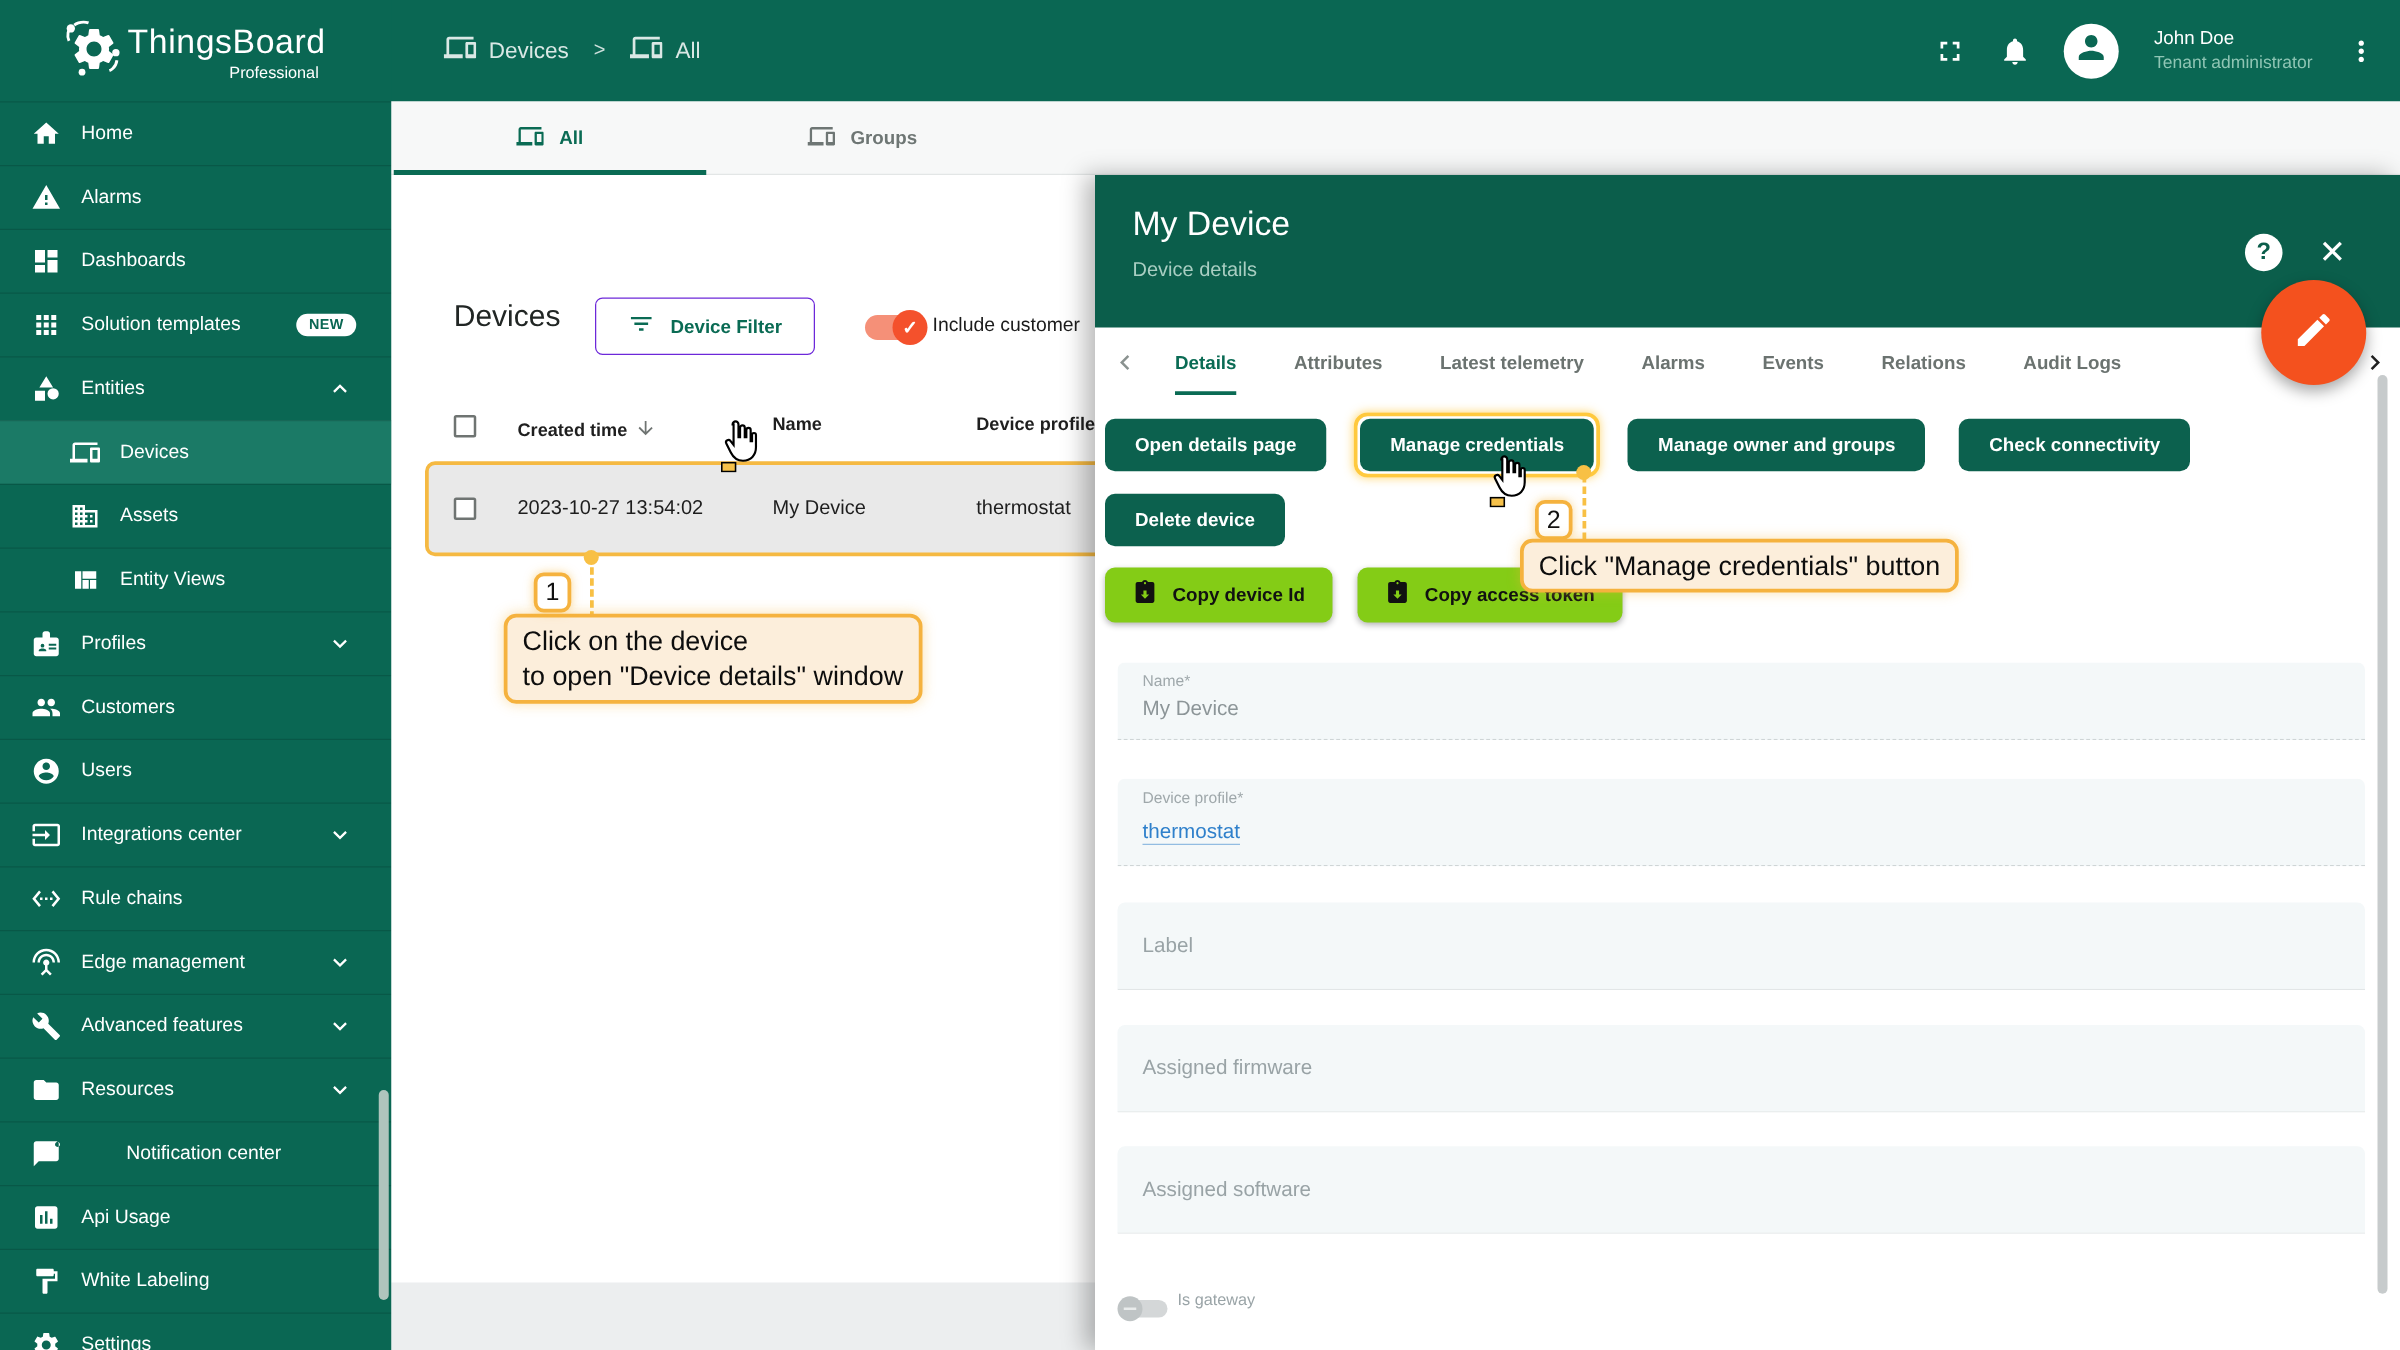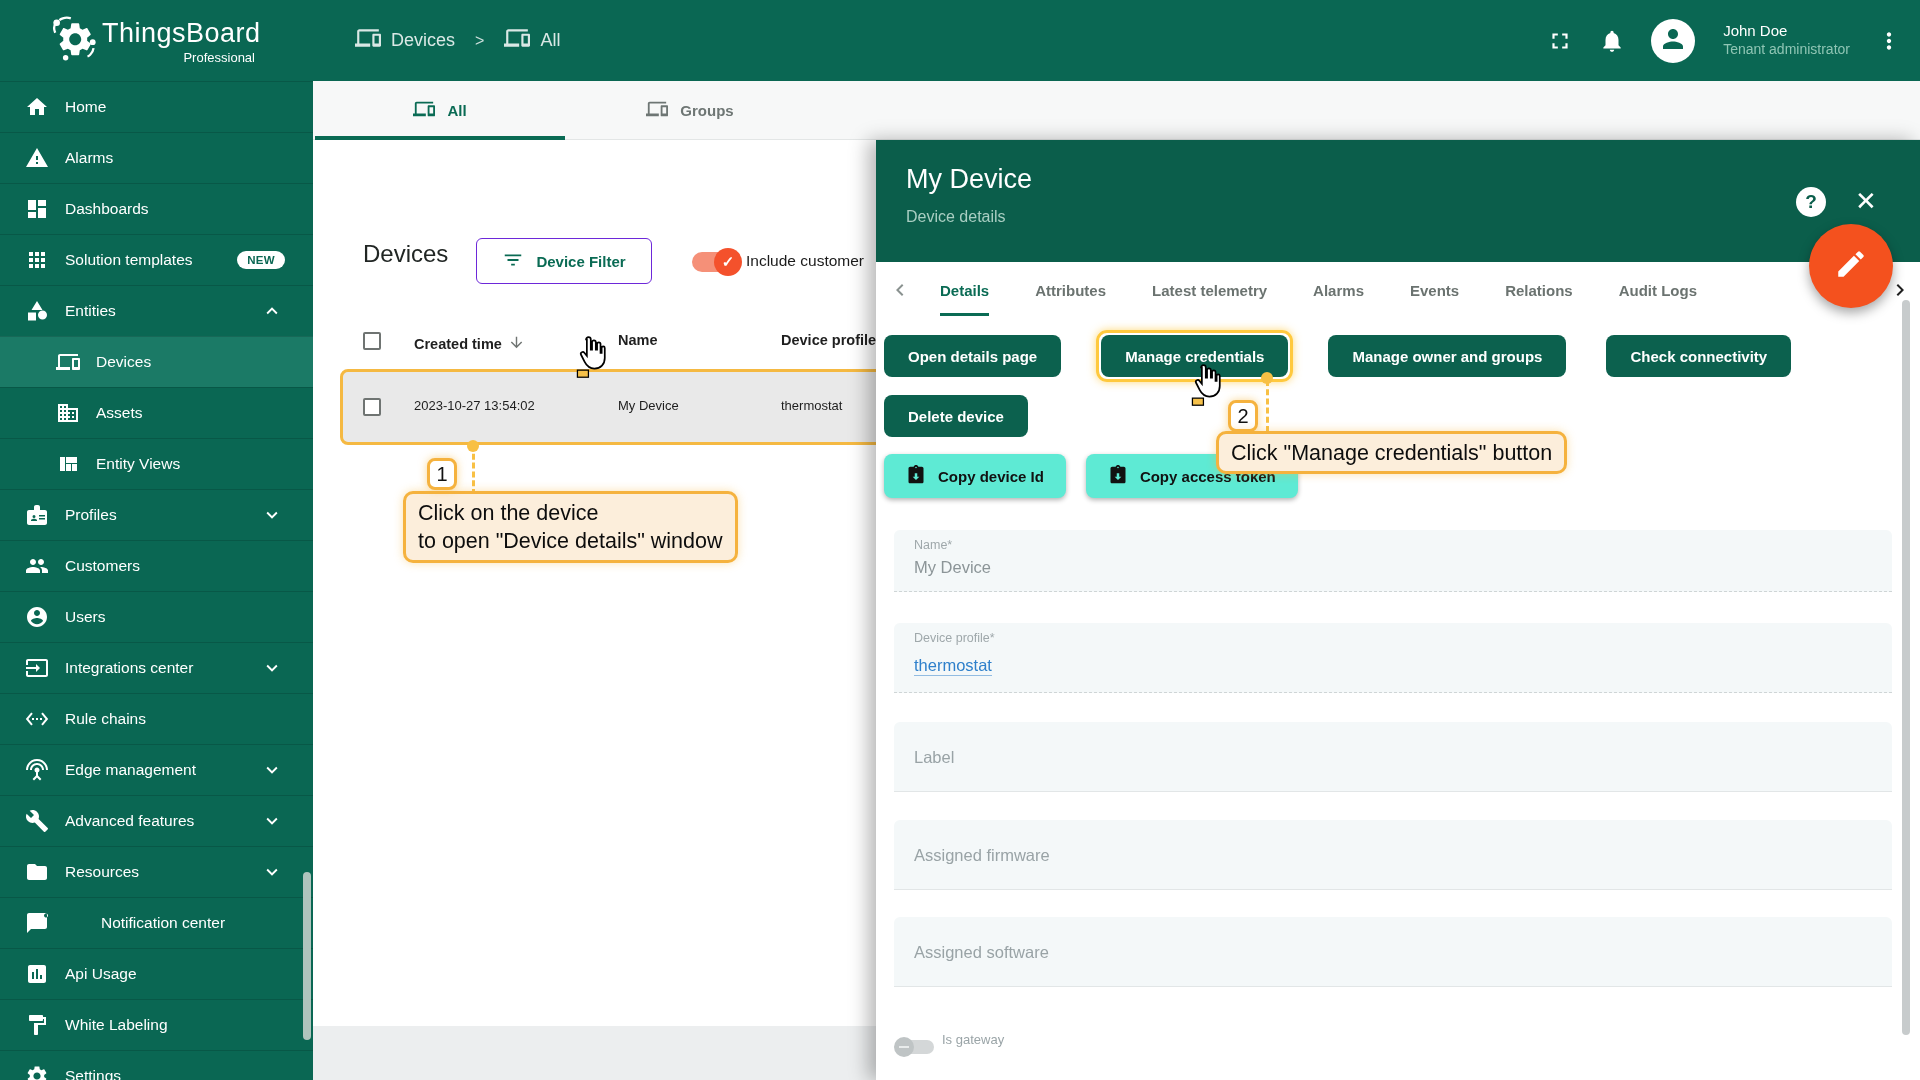--- a/index.html
+++ b/index.html
@@ -57,21 +57,21 @@
                      color:#fff; font-size:15px; font-weight:bold; }
   .toggle-label { position:absolute; left:433px; top:112px; font-size:15.5px; color:#1B1B1B; white-space:nowrap; }
 
   
   .thead { position:absolute; left:0px; top:174px; width:1607px; height:56px; }
   .th { position:absolute; font-size:14.5px; font-weight:bold; color:#1F1F1F; top:18px; white-space:nowrap; }
   .cbx { position:absolute; width:18px; height:18px; border:2px solid #6F7472; border-radius:2px; background:#fff; cursor:pointer; }
   .sort-ic { position:relative; top:2px; left:6px; display:inline-flex; }
   .trow { position:absolute; left:27px; top:229px; width:858px; height:76px; background:#E9E9E9;
           border:3px solid #F5B942; border-radius:8px; cursor:pointer; }
-  .td { position:absolute; top:26px; font-size:13px; color:#1E1E1E; white-space:nowrap; }
+  .td { position:absolute; top:26px; font-size:16px; color:#1E1E1E; white-space:nowrap; }
 
   
   .dash-v { position:absolute; width:0; border-left:3px dashed #F8C044; z-index:22; }
   .dot { position:absolute; width:12px; height:12px; border-radius:50%; background:#F8C044; z-index:23; }
   .step-badge { position:absolute; width:30px; height:32px; background:#fff; border:3px solid #F5B23E; border-radius:8px;
                 display:flex; align-items:center; justify-content:center; font-size:20px; color:#111; z-index:24;
                 box-shadow:0 0 8px rgba(246,183,60,.55); }
   .tip { position:absolute; background:#FCEEDB; border:3px solid #F5B23E; border-radius:10px; z-index:23;
          color:#0D0D0D; font-size:21.5px; line-height:28px; padding:5px 12px;
          box-shadow:0 0 10px rgba(246,183,60,.4); white-space:nowrap; }
@@ -92,28 +92,28 @@
          display:flex; align-items:center; justify-content:center; z-index:30; cursor:pointer;
          box-shadow:0 5px 12px rgba(0,0,0,.35); }
 
   .panel-tabs { position:absolute; left:0; top:122px; width:1044px; height:56px; display:flex; align-items:center; }
   .ptab { font-size:15px; font-weight:bold; color:#6B7370; white-space:nowrap; cursor:pointer; position:relative; height:56px;
           display:flex; align-items:center; }
   .ptab.active { color:#0A6B54; }
   .ptab.active::after { content:""; position:absolute; left:0; right:0; bottom:2px; height:3px; background:#0A6B54; }
   .ptab-chev { position:absolute; top:16px; cursor:pointer; display:flex; }
 
-  .btn-row { position:absolute; left:8px; top:195px; display:flex; gap:40px; }
+  .btn-row { position:absolute; left:8px; top:195px; display:flex; gap:27px; }
   .tb-btn { height:42px; background:#0C614E; color:#fff; font-size:15px; font-weight:bold; border:none; border-radius:8px;
             padding:0 24px; cursor:pointer; white-space:nowrap; }
   .hl-wrap { position:relative; border:3px solid #FFC93E; border-radius:11px; padding:2px; margin:-5px;
              box-shadow:0 0 8px rgba(255,201,62,.7); }
   .del-btn { position:absolute; left:8px; top:255px; }
   .copy-row { position:absolute; left:8px; top:314px; display:flex; gap:20px; }
-  .copy-btn { height:44px; background:#5eead4; color:#111; font-size:15px; font-weight:bold; border:none; border-radius:8px;
+  .copy-btn { height:44px; background:#84cc16; color:#111; font-size:15px; font-weight:bold; border:none; border-radius:8px;
               padding:0 22px; display:flex; align-items:center; gap:12px; cursor:pointer;
               box-shadow:0 2px 5px rgba(0,0,0,.3); }
 
   .field { position:absolute; left:18px; width:998px; background:#F4F8F9; border-radius:6px 6px 0 0;
            border-bottom:1px dashed #CFD5D6; cursor:text; }
   .field.solid { border-bottom:1px solid #E2E6E7; }
   .f-label { position:absolute; left:20px; top:8px; font-size:12.5px; color:#9FA8AB; }
   .f-value { position:absolute; left:20px; top:28px; font-size:16.5px; color:#8C9598; }
   .f-link  { position:absolute; left:20px; top:33px; font-size:16.5px; color:#2F80CB; border-bottom:1px solid rgba(47,128,203,.5);
              cursor:pointer; }

